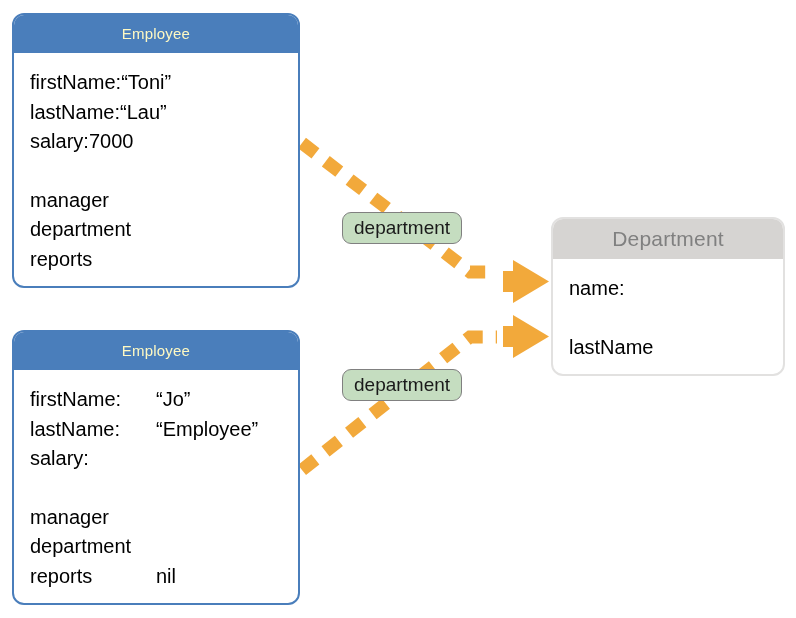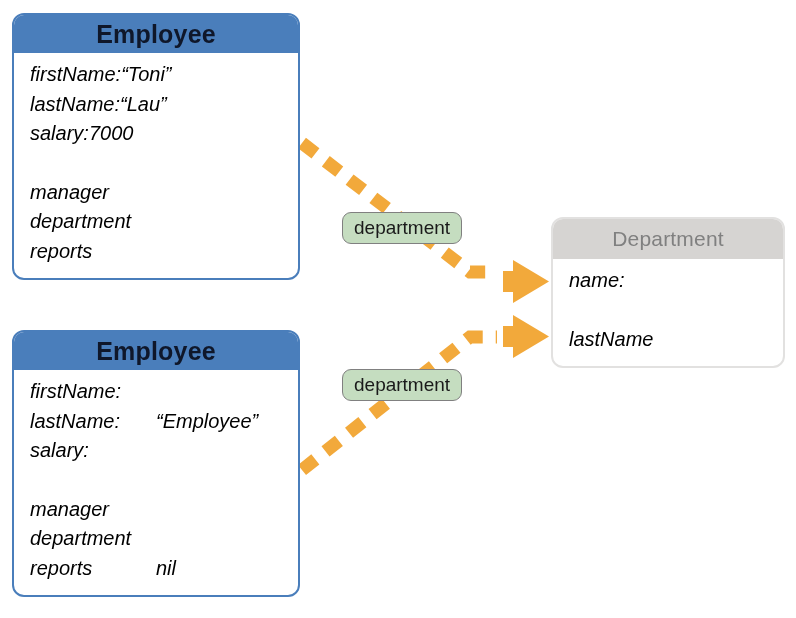--- a/index.html
+++ b/index.html
@@ -33,38 +33,37 @@
     border: 2px solid #e2e1e0;
   }
   .obj-header {
     box-sizing: border-box;
     width: 100%;
     text-align: center;
     letter-spacing: 0.2px;
   }
   .obj-header.blue {
     background: #4a7ebb;
-    color: #0f172a;
-    font-weight: bold;
-    font-size: 25px;
+    color: #fef9c3;
+    font-weight: normal;
+    font-size: 15px;
     line-height: 38px;
     height: 38px;
   }
   .obj-header.gray {
     background: #d6d4d2;
     color: #808080;
     font-weight: normal;
     font-size: 21px;
     line-height: 40px;
     height: 40px;
   }
   .obj-body {
     box-sizing: border-box;
-    padding: 7px 16px 12px 16px;
-    font-style: italic;
+    padding: 15px 16px 12px 16px;
   }
   .prop-row {
     display: flex;
     font-size: 20px;
     line-height: 29.5px;
     color: #000000;
     white-space: pre;
   }
   .prop-key {
     flex: 0 0 auto;
@@ -146,20 +145,21 @@
         <span class="prop-val right"></span>
       </div>
     </div>
   </div>
 
   <div class="obj-box blue" style="left:12px; top:330px; width:288px;">
     <div class="obj-header blue">Employee</div>
     <div class="obj-body">
       <div class="prop-row">
         <span class="prop-key" style="width:126px">firstName:</span>
+        <span class="prop-val left">“Jo”</span>
       </div>
       <div class="prop-row">
         <span class="prop-key" style="width:126px">lastName:</span>
         <span class="prop-val left">“Employee”</span>
       </div>
       <div class="prop-row">
         <span class="prop-key" style="width:126px">salary:</span>
       </div>
       <div class="prop-row spacer"></div>
       <div class="prop-row">

